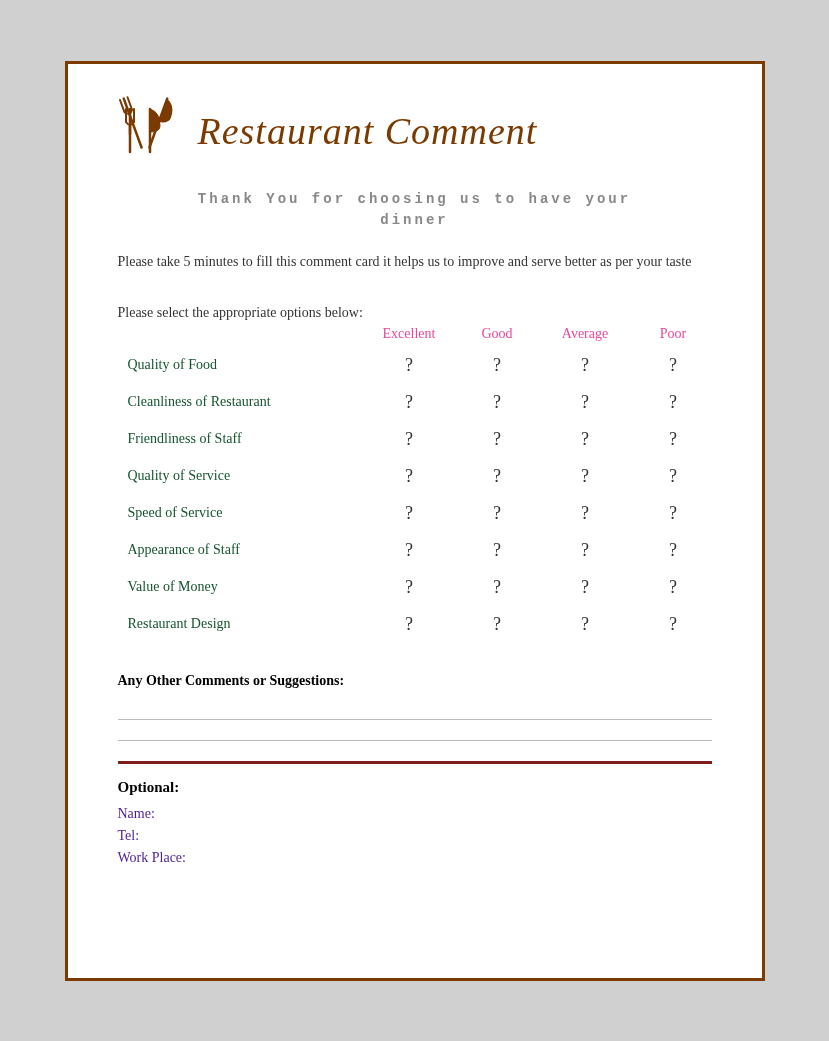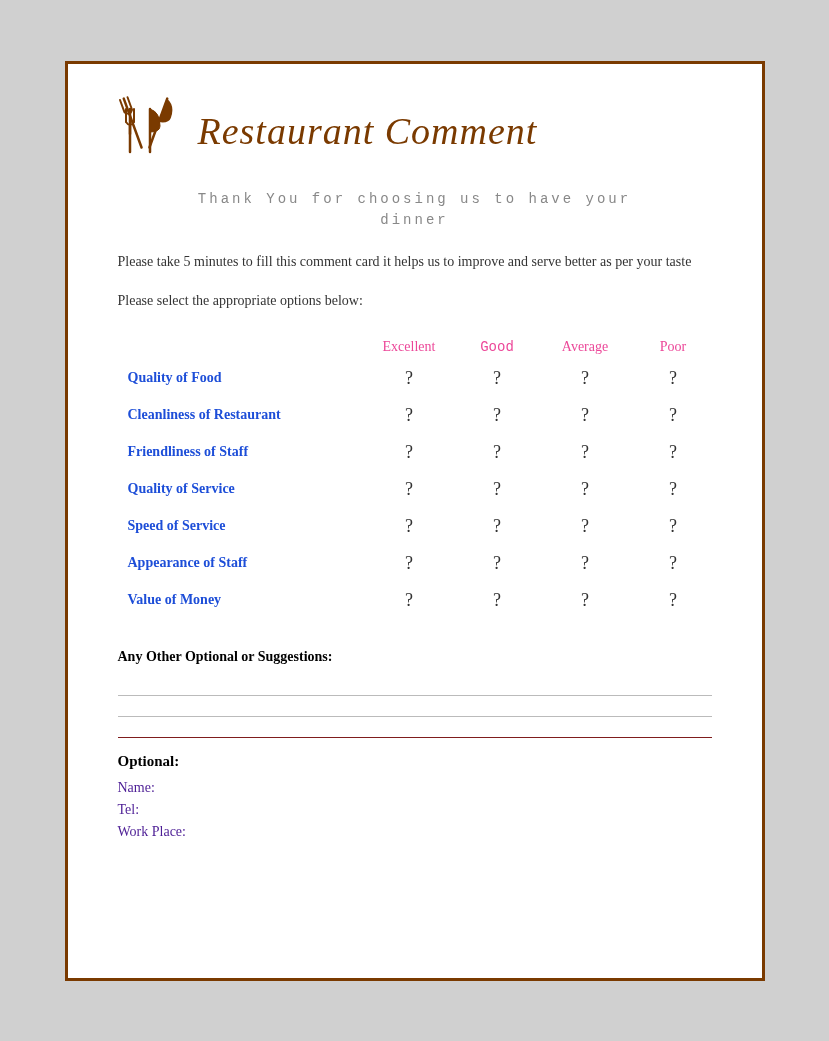--- a/index.html
+++ b/index.html
@@ -56,33 +56,33 @@
     }
 
     .thank-you-text {
       text-align: center;
       font-size: 14px;
       color: #888;
       letter-spacing: 3px;
       margin-bottom: 20px;
       font-family: Courier, monospace;
       line-height: 1.5;
+      font-weight: bold;
     }
 
     .description {
       font-size: 14px;
       color: #333;
       line-height: 1.6;
-      margin-bottom: 20px;
+      margin-bottom: 32px;
     }
 
     .instruction {
       font-size: 14px;
       color: #333;
-      margin-bottom: 25px;
     }
 
     .rating-table {
       width: 100%;
       border-collapse: collapse;
       margin-bottom: 30px;
     }
 
     .rating-table th {
       font-weight: normal;
@@ -91,34 +91,34 @@
       text-align: center;
       padding: 5px 10px;
     }
 
     .rating-table td {
       padding: 8px 10px;
       font-size: 14px;
     }
 
     .rating-table td.category {
-      font-weight: bold;
-      color: #1d4ed8;
+      font-weight: normal;
+      color: #14532d;
       font-size: 14px;
       width: 220px;
     }
 
     .rating-table td.option {
       text-align: center;
       font-size: 18px;
       color: #333;
     }
 
     .col-excellent { width: 90px; }
-    .col-good { width: 70px; font-family: Liberation Mono, monospace; }
+    .col-good { width: 70px; }
     .col-average { width: 90px; }
     .col-poor { width: 70px; }
 
     .comments-section {
       margin-bottom: 15px;
     }
 
     .comments-label {
       font-weight: bold;
       font-size: 14px;
@@ -126,21 +126,21 @@
     }
 
     .comment-line {
       border-bottom: 1px solid #bbb;
       margin-bottom: 8px;
       height: 1px;
     }
 
     .optional-section {
       margin-top: 20px;
-      border-top: 1px solid #7f1d1d;
+      border-top: 3px solid #7f1d1d;
       padding-top: 15px;
     }
 
     .optional-title {
       font-weight: bold;
       font-size: 15px;
       margin-bottom: 10px;
     }
 
     .optional-field {
@@ -254,25 +254,32 @@
           <td class="option">?</td>
           <td class="option">?</td>
         </tr>
         <tr>
           <td class="category">Value of Money</td>
           <td class="option">?</td>
           <td class="option">?</td>
           <td class="option">?</td>
           <td class="option">?</td>
         </tr>
+        <tr>
+          <td class="category">Restaurant Design</td>
+          <td class="option">?</td>
+          <td class="option">?</td>
+          <td class="option">?</td>
+          <td class="option">?</td>
+        </tr>
       </tbody>
   </table>
 
   <div class="comments-section">
-    <p class="comments-label">Any Other Optional or Suggestions:</p>
+    <p class="comments-label">Any Other Comments or Suggestions:</p>
     <div class="comment-line"></div>
     <div class="comment-line" style="margin-top: 20px;"></div>
   </div>
 
   <div class="optional-section">
     <p class="optional-title">Optional:</p>
     <p class="optional-field">Name:</p>
     <p class="optional-field">Tel:</p>
     <p class="optional-field">Work Place:</p>
   </div>

